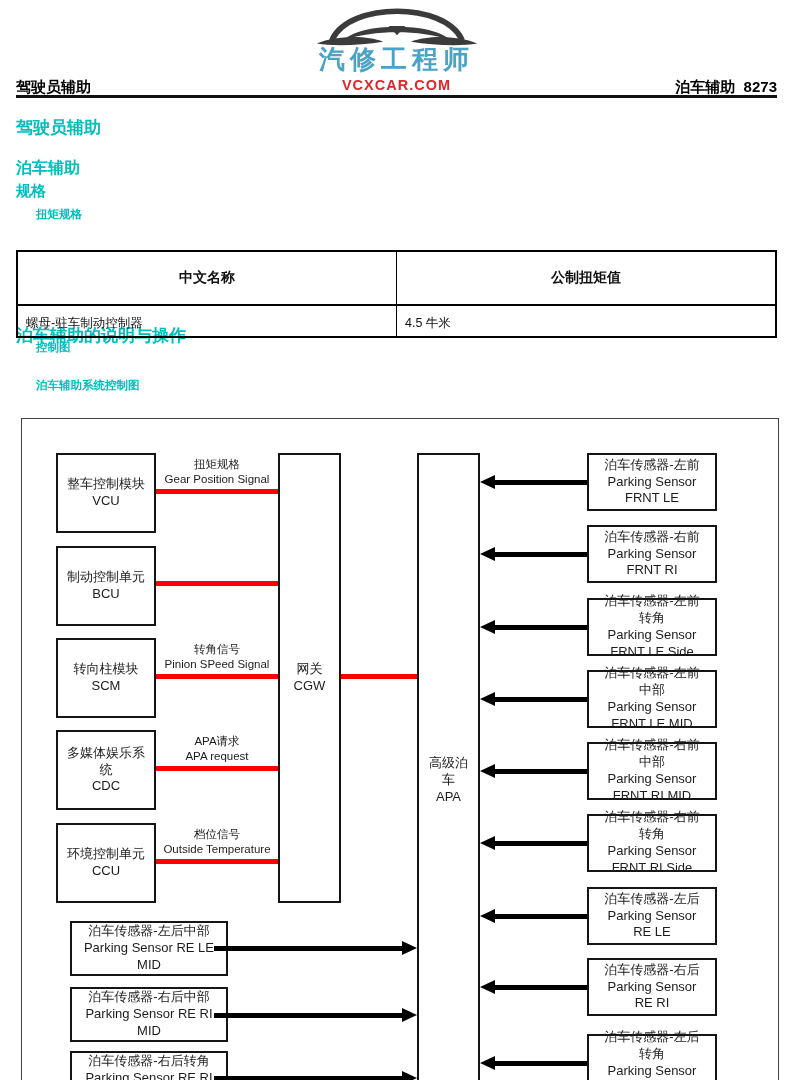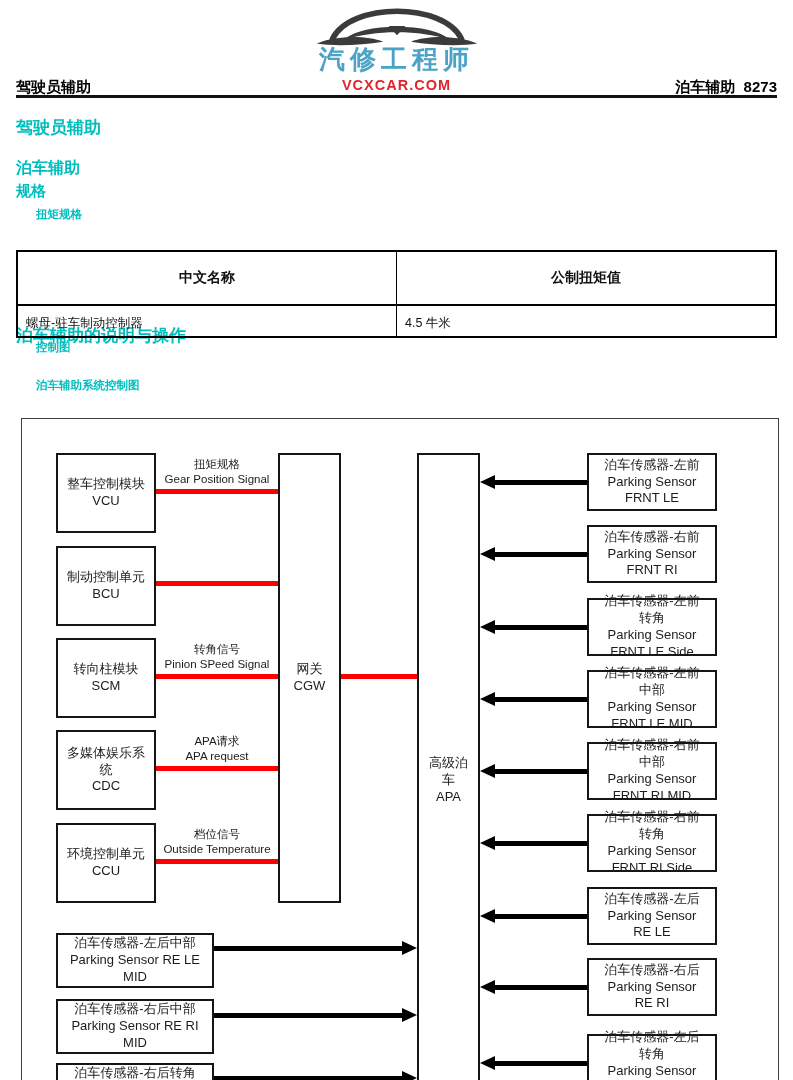--- a/index.html
+++ b/index.html
@@ -55,21 +55,21 @@
     position:absolute;box-sizing:border-box;
     border:2px solid #151515;background:#fff;
     display:flex;flex-direction:column;align-items:center;justify-content:center;
     text-align:center;font-size:13px;line-height:1.3;color:#1c1c1c;
   }
   .mod{left:34px;width:100px;height:80px;padding:2px 4px;}
   .gw{left:256px;top:34px;width:63px;height:450px;padding:0 5px;}
   .apa{left:395px;top:34px;width:63px;height:700px;padding:0;}
   .apa-label{position:absolute;top:300px;left:5px;right:5px;text-align:center;font-size:13px;line-height:1.3;}
   .sensor-r{left:565px;width:130px;height:58px;padding:2px 11px;}
-  .sensor-b{left:34px;width:158px;height:55px;padding:2px 9px;margin-top:12px;}
+  .sensor-b{left:48px;width:158px;height:55px;padding:2px 9px;}
   .sig{
     position:absolute;left:128px;width:134px;text-align:center;
     font-size:11.5px;line-height:1.3;color:#1c1c1c;
   }
   .redline{position:absolute;height:5px;background:#ff0000;}
   .rl-sig{left:134px;width:122px;}
   .rl-conn{left:319px;width:76px;top:255px;}
   .arrow{position:absolute;height:14px;}
   .arrow .shaft{position:absolute;top:5px;height:5px;background:#000;}
   .arrow .head{position:absolute;top:0;width:0;height:0;border-top:7px solid transparent;border-bottom:7px solid transparent;}

